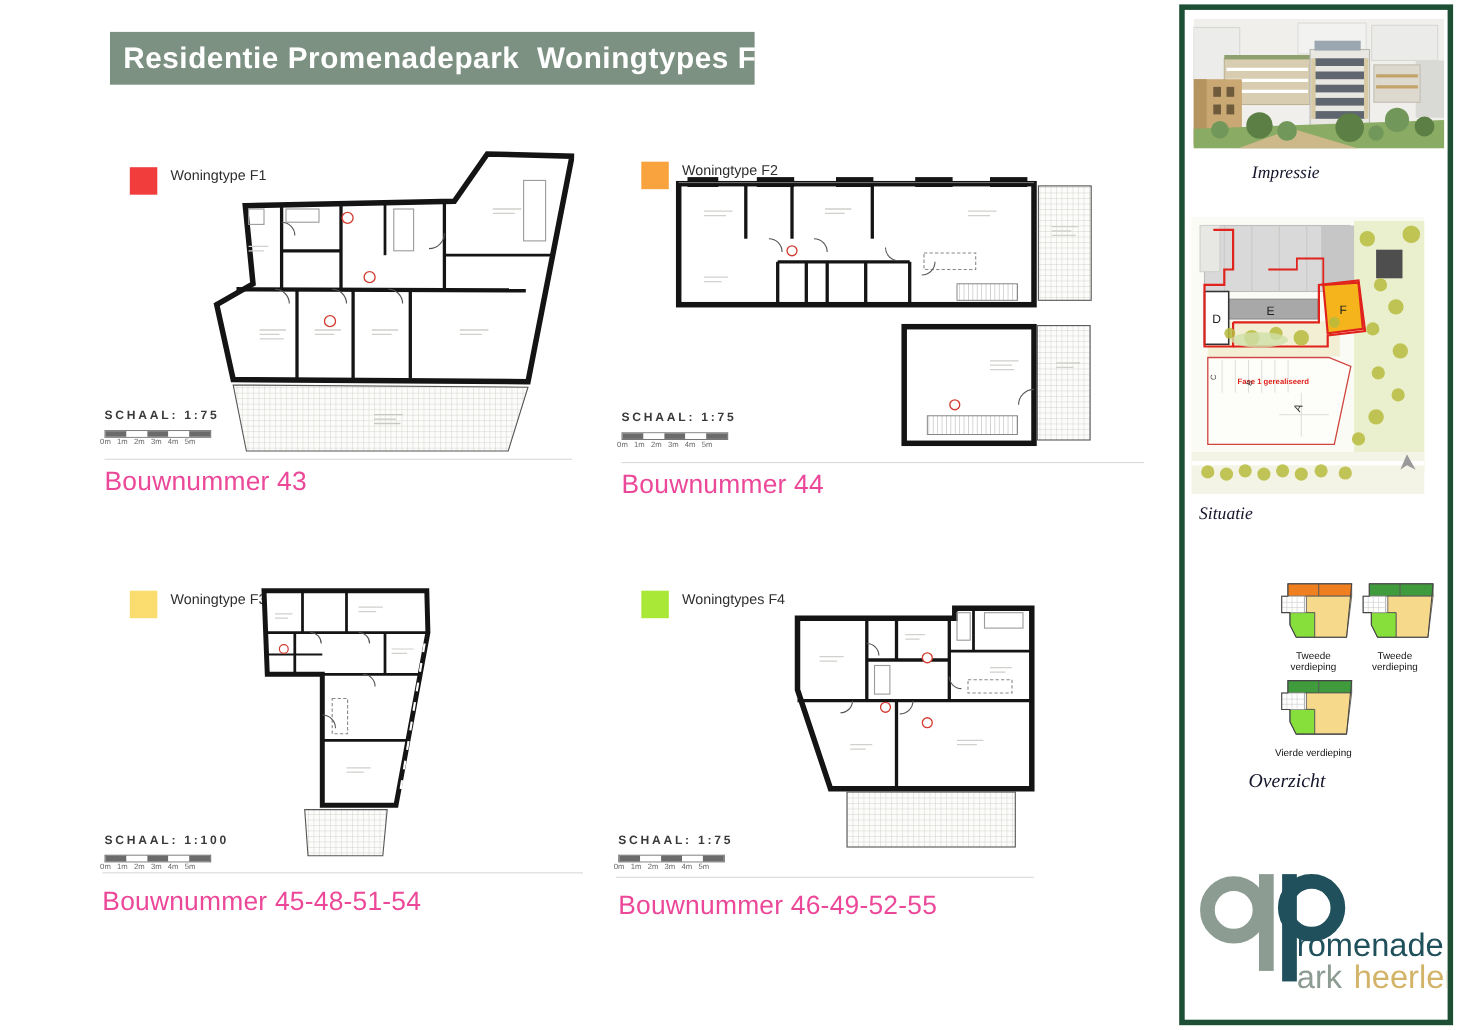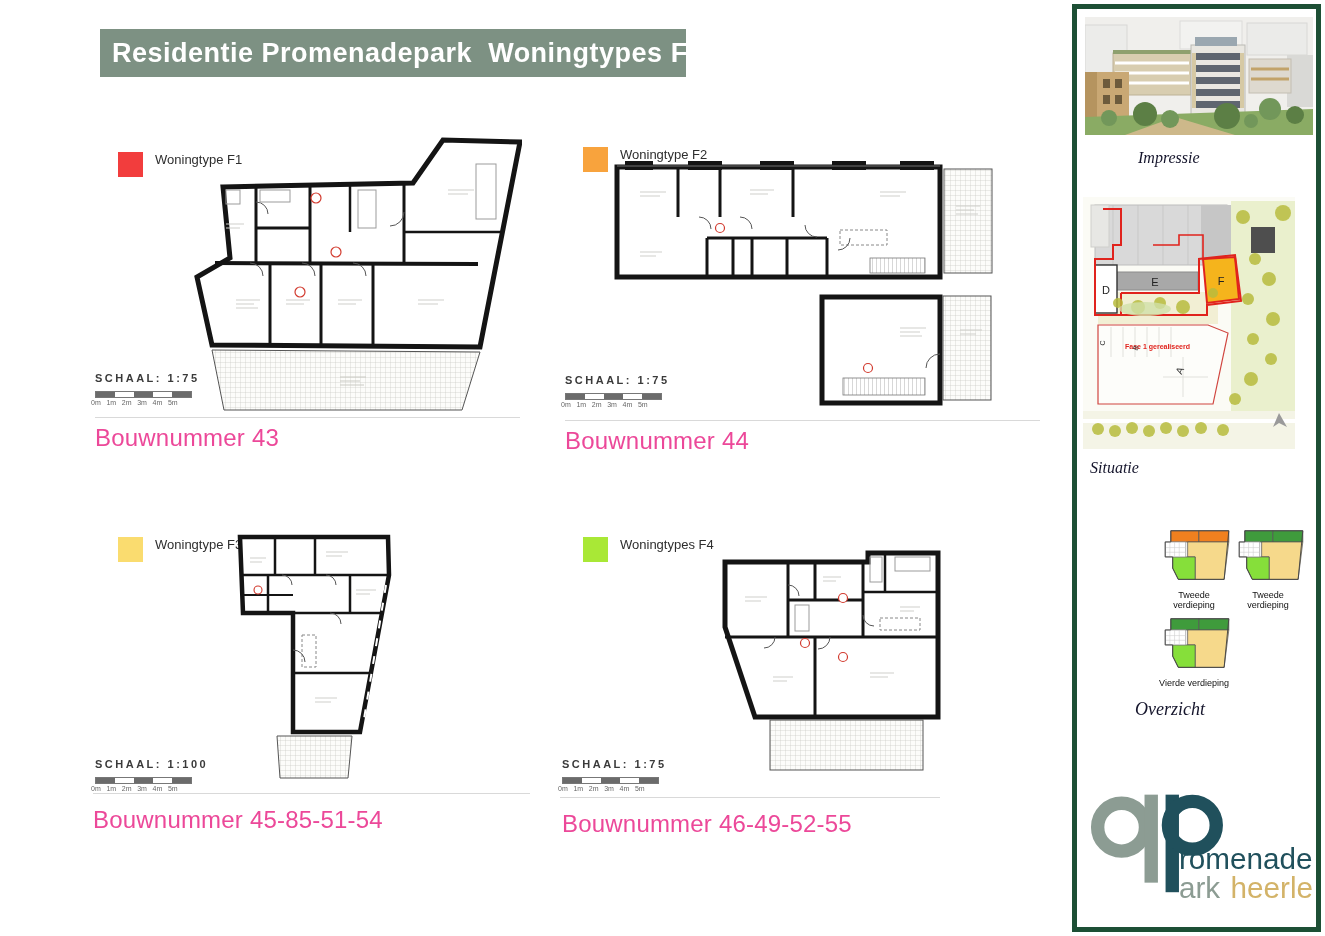--- a/index.html
+++ b/index.html
@@ -251,21 +251,21 @@
       <span>0m</span>
         <span>1m</span>
         <span>2m</span>
         <span>3m</span>
         <span>4m</span>
         <span>5m</span>
     </div>
   </div>
 </div>
 <div class="abs divider" style="left:93px;top:793px;width:437px;"></div>
-<div class="abs bouwnummer" style="left:93px;top:806px;">Bouwnummer 45-85-51-54</div>
+<div class="abs bouwnummer" style="left:93px;top:806px;">Bouwnummer 45-48-51-54</div>
 
 <div class="abs legend" style="left:583px;top:537px;">
   <div class="swatch" style="background: rgb(169, 232, 54);"></div>
   <span class="legend-label">Woningtypes F4</span>
 </div>
 
 <svg class="abs" style="left:715px;top:545px;" width="230" height="235" viewBox="0 0 230 235">
   <polygon points="10,17 153,17 153,8 223,8 223,172 40,172 10,82" fill="#fff" stroke="#141414" stroke-width="5"></polygon>
   <g stroke="#141414" fill="none">
     <line x1="10" y1="92" x2="223" y2="92" stroke-width="3"></line>

